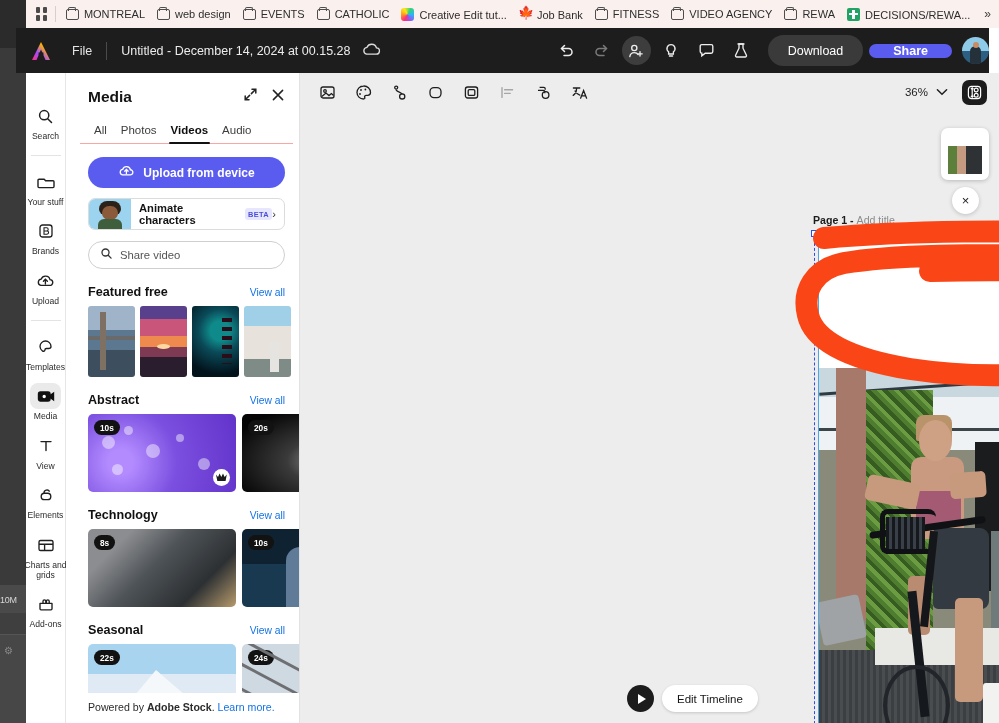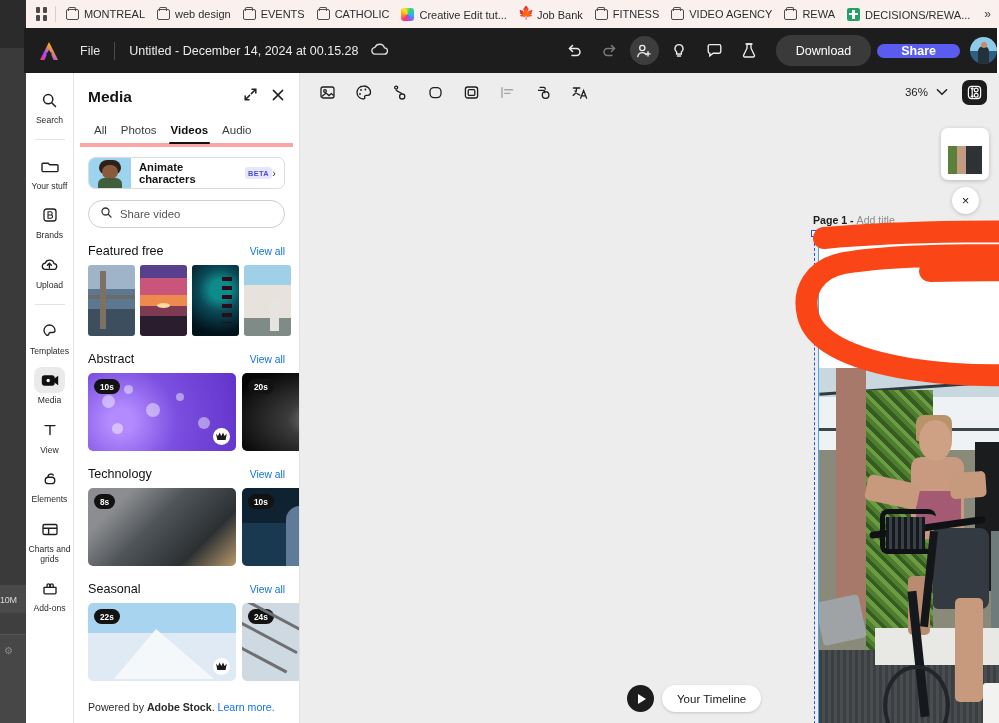--- a/index.html
+++ b/index.html
@@ -42,21 +42,21 @@
   .leaf-icon { width:13px; height:13px; flex:none; position:relative; }
   .leaf-icon:before { content:"\1F341"; position:absolute; left:-1px; top:-3px; font-size:13px; color:#d32f2f; }
   .plus-icon { width:13px; height:13px; border-radius:2px; background:#21a366; flex:none; position:relative; }
   .plus-icon:before, .plus-icon:after { content:""; position:absolute; background:#fff; }
   .plus-icon:before { left:5.4px; top:2px; width:2.2px; height:9px; }
   .plus-icon:after { left:2px; top:5.4px; width:9px; height:2.2px; }
   .bm-chev { font-size:12px; color:#3c3c3c; padding:0 8px; }
 
   
   .app-header {
-    position:absolute; left:24px; top:28px; width:973px; height:45px;
+    position:absolute; left:16px; top:28px; width:973px; height:45px;
     background:#1d1d1d; display:flex; align-items:center;
   }
   .ax-logo { width:22px; height:20px; margin-left:14px; position:relative; }
   .ax-logo svg { display:block; }
   .hdr-file { font-size:12.5px; color:#e6e6e6; margin-left:20px; }
   .hdr-divider { width:1px; height:18px; background:#4b4b4b; margin:0 14px; }
   .hdr-title { font-size:12.5px; color:#ececec; }
   .hdr-cloud { margin-left:12px; color:#dcdcdc; }
   .hdr-right { margin-left:auto; display:flex; align-items:center; gap:6px; padding-right:0; }
   .ico-btn {
@@ -79,42 +79,42 @@
   }
   .avatar:after {
     content:""; position:absolute; left:8px; top:9px; width:11px; height:18px; border-radius:6px 6px 0 0; background:#24303a;
   }
   .avatar:before {
     content:""; position:absolute; left:11px; top:5px; width:6px; height:6px; border-radius:50%; background:#c98b63; z-index:2;
   }
 
   
   .rail {
-    position:absolute; left:26px; top:73px; width:48px; height:650px;
+    position:absolute; left:26px; top:73px; width:40px; height:650px;
     background:#fff; border-right:1px solid #e6e6e6;
-    display:flex; flex-direction:column; align-items:center; padding-top:14px;
+    display:flex; flex-direction:column; align-items:center; padding-top:30px;
   }
   .rail-item { width:48px; display:flex; flex-direction:column; align-items:center; margin-bottom:11px; }
   .rail-ico {
     width:31px; height:26px; display:flex; align-items:center; justify-content:center;
     border-radius:8px; color:#1f1f1f;
   }
   .rail-item.active .rail-ico { background:#eaeaea; }
   .rail-lbl { font-size:8.6px; color:#2b2b2b; margin-top:3px; text-align:center; line-height:1.12; }
   .rail-sep { width:30px; height:1px; background:#e3e3e3; margin:2px 0 13px; }
 
   
   .panel {
     position:absolute; left:74px; top:73px; width:226px; height:650px;
     background:#fff; border-right:1px solid #e2e2e2; overflow:hidden;
   }
   .panel-head { display:flex; align-items:center; padding:14px 14px 0; }
   .panel-title { font-size:15.5px; font-weight:bold; color:#131313; }
   .panel-head-actions { margin-left:auto; display:flex; align-items:center; gap:13px; color:#222; }
-  .tabs { display:flex; gap:14px; padding:10px 14px 0; border-bottom:4px solid #fca5a5; margin:8px 6px 0; }
+  .tabs { display:flex; gap:14px; padding:10px 14px 0; border-bottom:1px solid #fca5a5; margin:8px 6px 0; }
   .tab { font-size:11.5px; color:#3c3c3c; padding-bottom:7px; position:relative; }
   .tab.active { font-weight:bold; color:#0e0e0e; }
   .tab.active:after { content:""; position:absolute; left:-2px; right:-2px; bottom:-1px; height:2.5px; background:#111; border-radius:2px; }
   .panel-body { padding:0 14px; }
   .upload-btn {
     margin-top:13px; height:31px; border-radius:16px; background:#5a5cf0; color:#fff;
     display:flex; align-items:center; justify-content:center; gap:8px; font-size:12px; font-weight:bold;
   }
   .animate-row {
     margin-top:10px; height:32px; border:1px solid #dcdcdc; border-radius:7px;
@@ -129,21 +129,21 @@
     font-size:7.4px; font-weight:bold; color:#4b4dd6; background:#e6e6ff;
     border-radius:3px; padding:1.5px 3.5px; margin-left:6px; letter-spacing:.3px;
   }
   .animate-chev { margin-left:auto; margin-right:8px; font-size:11px; color:#333; }
   .search-box {
     margin-top:11px; height:28px; border:1px solid #cfcfcf; border-radius:15px;
     display:flex; align-items:center; padding:0 11px; gap:7px;
   }
   .search-box .ph { font-size:11.3px; color:#555; }
   .sec-head { display:flex; align-items:baseline; margin-top:16px; }
-  .sec-title { font-size:12.6px; font-weight:normal; color:#111; }
+  .sec-title { font-size:12.6px; font-weight:bold; color:#111; }
   .sec-viewall { margin-left:auto; font-size:10.3px; color:#1473e6; }
   .row-4 { display:flex; gap:5px; margin-top:7px; }
   .th4 { width:47px; height:71px; border-radius:3px; overflow:hidden; flex:none; position:relative; }
   .row-2 { display:flex; gap:6px; margin-top:7px; }
   .th2 { width:148px; height:78px; border-radius:5px; overflow:hidden; flex:none; position:relative; }
   .dur {
     position:absolute; left:6px; top:6px; background:#121212; color:#fff;
     font-size:8.3px; font-weight:bold; border-radius:9px; padding:2.5px 6px;
   }
   .crown {
@@ -524,20 +524,29 @@
     </div>
 
     <div class="tabs">
       <div class="tab">All</div>
       <div class="tab">Photos</div>
       <div class="tab active">Videos</div>
       <div class="tab">Audio</div>
     </div>
 
     <div class="panel-body">
+      <div class="upload-btn">
+        <span>
+          <svg width="17" height="14" viewBox="0 0 19 16" fill="none" stroke="#fff" stroke-width="1.5" stroke-linecap="round">
+            <path d="M4.8 12.4h8.9a2.9 2.9 0 0 0 .3-5.8A4.6 4.6 0 0 0 5.2 6.1a3.2 3.2 0 0 0-.4 6.3Z"></path>
+            <path d="M9.4 11V6.4M7.4 8.2l2-2 2 2"></path>
+          </svg>
+        </span>
+        <span>Upload from device</span>
+      </div>
 
       <div class="animate-row">
         <div class="animate-thumb">
           <span class="hair"></span>
             <span class="face"></span>
             <span class="body"></span>
         </div>
         <div class="animate-lbl">Animate characters</div>
         <div class="beta">BETA</div>
         <div class="animate-chev">›</div>
@@ -739,21 +748,21 @@
     </div>
 
     <svg class="scribble" viewBox="0 0 400 180">
       <path d="M44 25 C120 18, 250 16, 312 22 C336 25, 330 42, 300 42 C230 42, 120 40, 64 50
                C34 56, 22 78, 28 102 C34 128, 70 146, 130 156 C210 168, 310 162, 350 140
                C382 122, 372 86, 338 72 C300 56, 230 56, 150 58" fill="none" stroke="#FA4616" stroke-width="22" stroke-linecap="round" stroke-linejoin="round"></path>
     </svg>
 
     <div class="bottom-bar">
       <div class="play-btn"></div>
-      <div class="edit-timeline">Your Timeline</div>
+      <div class="edit-timeline">Edit Timeline</div>
 
     </div>
   </div>
 
   <div class="pg-thumb">
     <div class="pg-thumb-inner">
       <span style="position:absolute;left:0;top:0;width:100%;height:30%;background:#fff"></span>
       <span style="position:absolute;left:0;top:30%;width:100%;height:70%;background:linear-gradient(90deg,#5d7f3c 0 26%,#c49a80 26% 52%,#2e3235 52% 100%)"></span>
     </div>
   </div>

